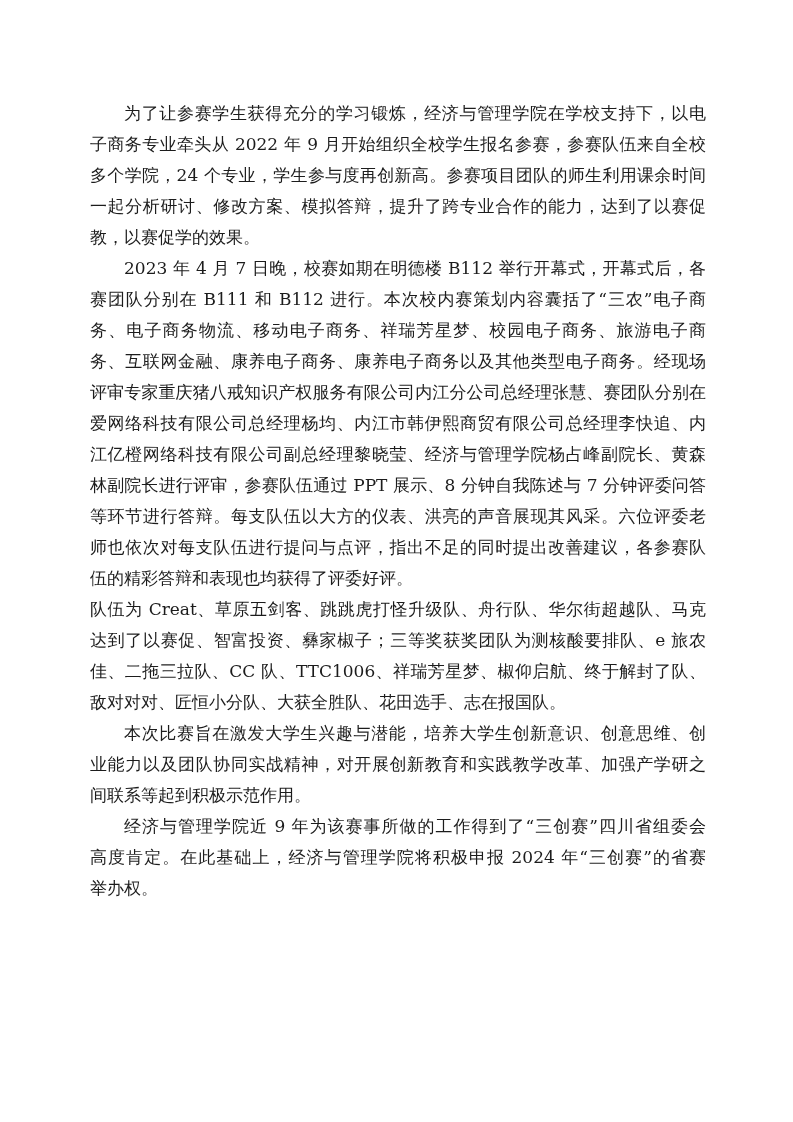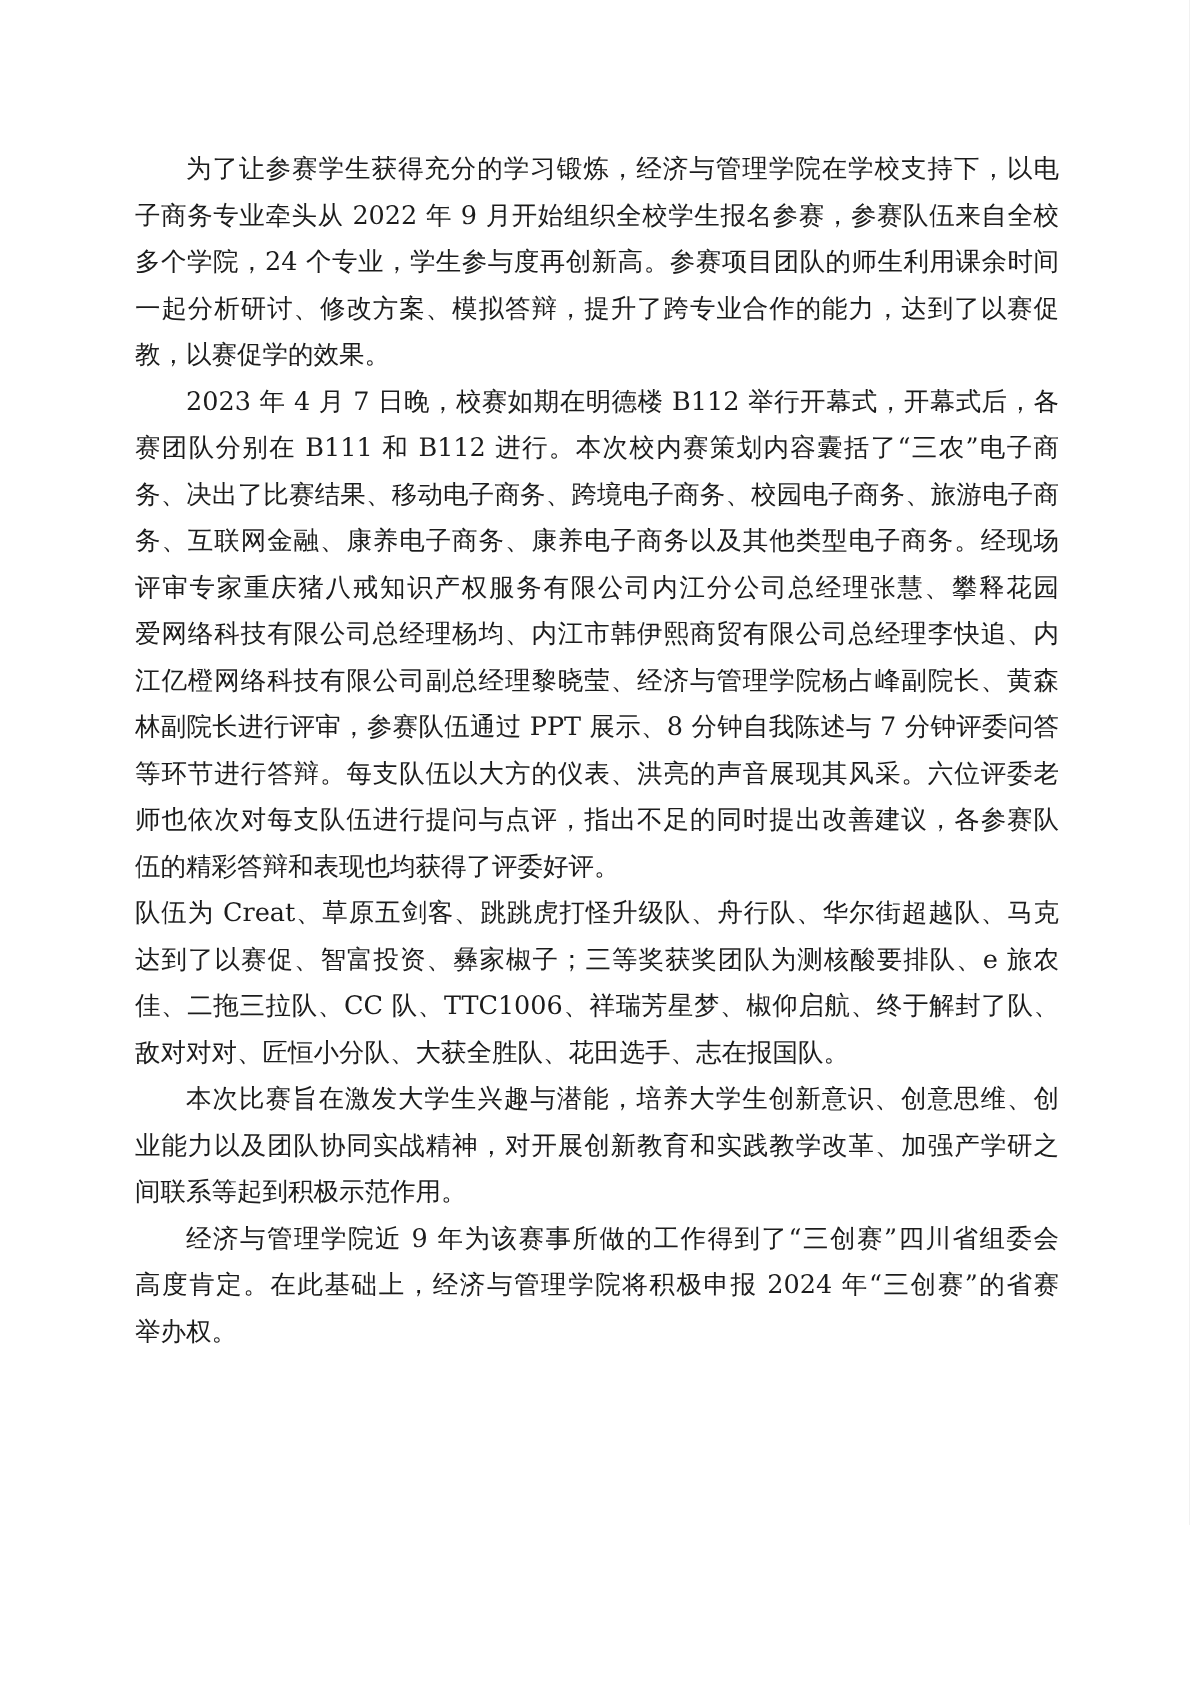--- a/index.html
+++ b/index.html
@@ -53,23 +53,23 @@
       <div class="paragraph">
         <div class="line first">为了让参赛学生获得充分的学习锻炼，经济与管理学院在学校支持下，以电</div>
         <div class="line">子商务专业牵头从 2022 年 9 月开始组织全校学生报名参赛，参赛队伍来自全校</div>
         <div class="line">多个学院，24 个专业，学生参与度再创新高。参赛项目团队的师生利用课余时间</div>
         <div class="line">一起分析研讨、修改方案、模拟答辩，提升了跨专业合作的能力，达到了以赛促</div>
         <div class="line last">教，以赛促学的效果。</div>
       </div>
       <div class="paragraph">
         <div class="line first">2023 年 4 月 7 日晚，校赛如期在明德楼 B112 举行开幕式，开幕式后，各参</div>
         <div class="line">赛团队分别在 B111 和 B112 进行。本次校内赛策划内容囊括了“三农”电子商</div>
-        <div class="line">务、决出了比赛结果、移动电子商务、跨境电子商务、校园电子商务、旅游电子商</div>
+        <div class="line">务、电子商务物流、移动电子商务、祥瑞芳星梦、校园电子商务、旅游电子商</div>
         <div class="line">务、互联网金融、康养电子商务、康养电子商务以及其他类型电子商务。经现场</div>
-        <div class="line">评审专家重庆猪八戒知识产权服务有限公司内江分公司总经理张慧、攀释花园</div>
+        <div class="line">评审专家重庆猪八戒知识产权服务有限公司内江分公司总经理张慧、赛团队分别在</div>
         <div class="line">爱网络科技有限公司总经理杨均、内江市韩伊熙商贸有限公司总经理李快追、内</div>
         <div class="line">江亿橙网络科技有限公司副总经理黎晓莹、经济与管理学院杨占峰副院长、黄森</div>
         <div class="line">林副院长进行评审，参赛队伍通过 PPT 展示、8 分钟自我陈述与 7 分钟评委问答</div>
         <div class="line">等环节进行答辩。每支队伍以大方的仪表、洪亮的声音展现其风采。六位评委老</div>
         <div class="line">师也依次对每支队伍进行提问与点评，指出不足的同时提出改善建议，各参赛队</div>
         <div class="line last">伍的精彩答辩和表现也均获得了评委好评。</div>
       </div>
       <div class="paragraph">
         <div class="line">队伍为 Creat、草原五剑客、跳跳虎打怪升级队、舟行队、华尔街超越队、马克</div>
         <div class="line">达到了以赛促、智富投资、彝家椒子；三等奖获奖团队为测核酸要排队、e 旅农</div>

